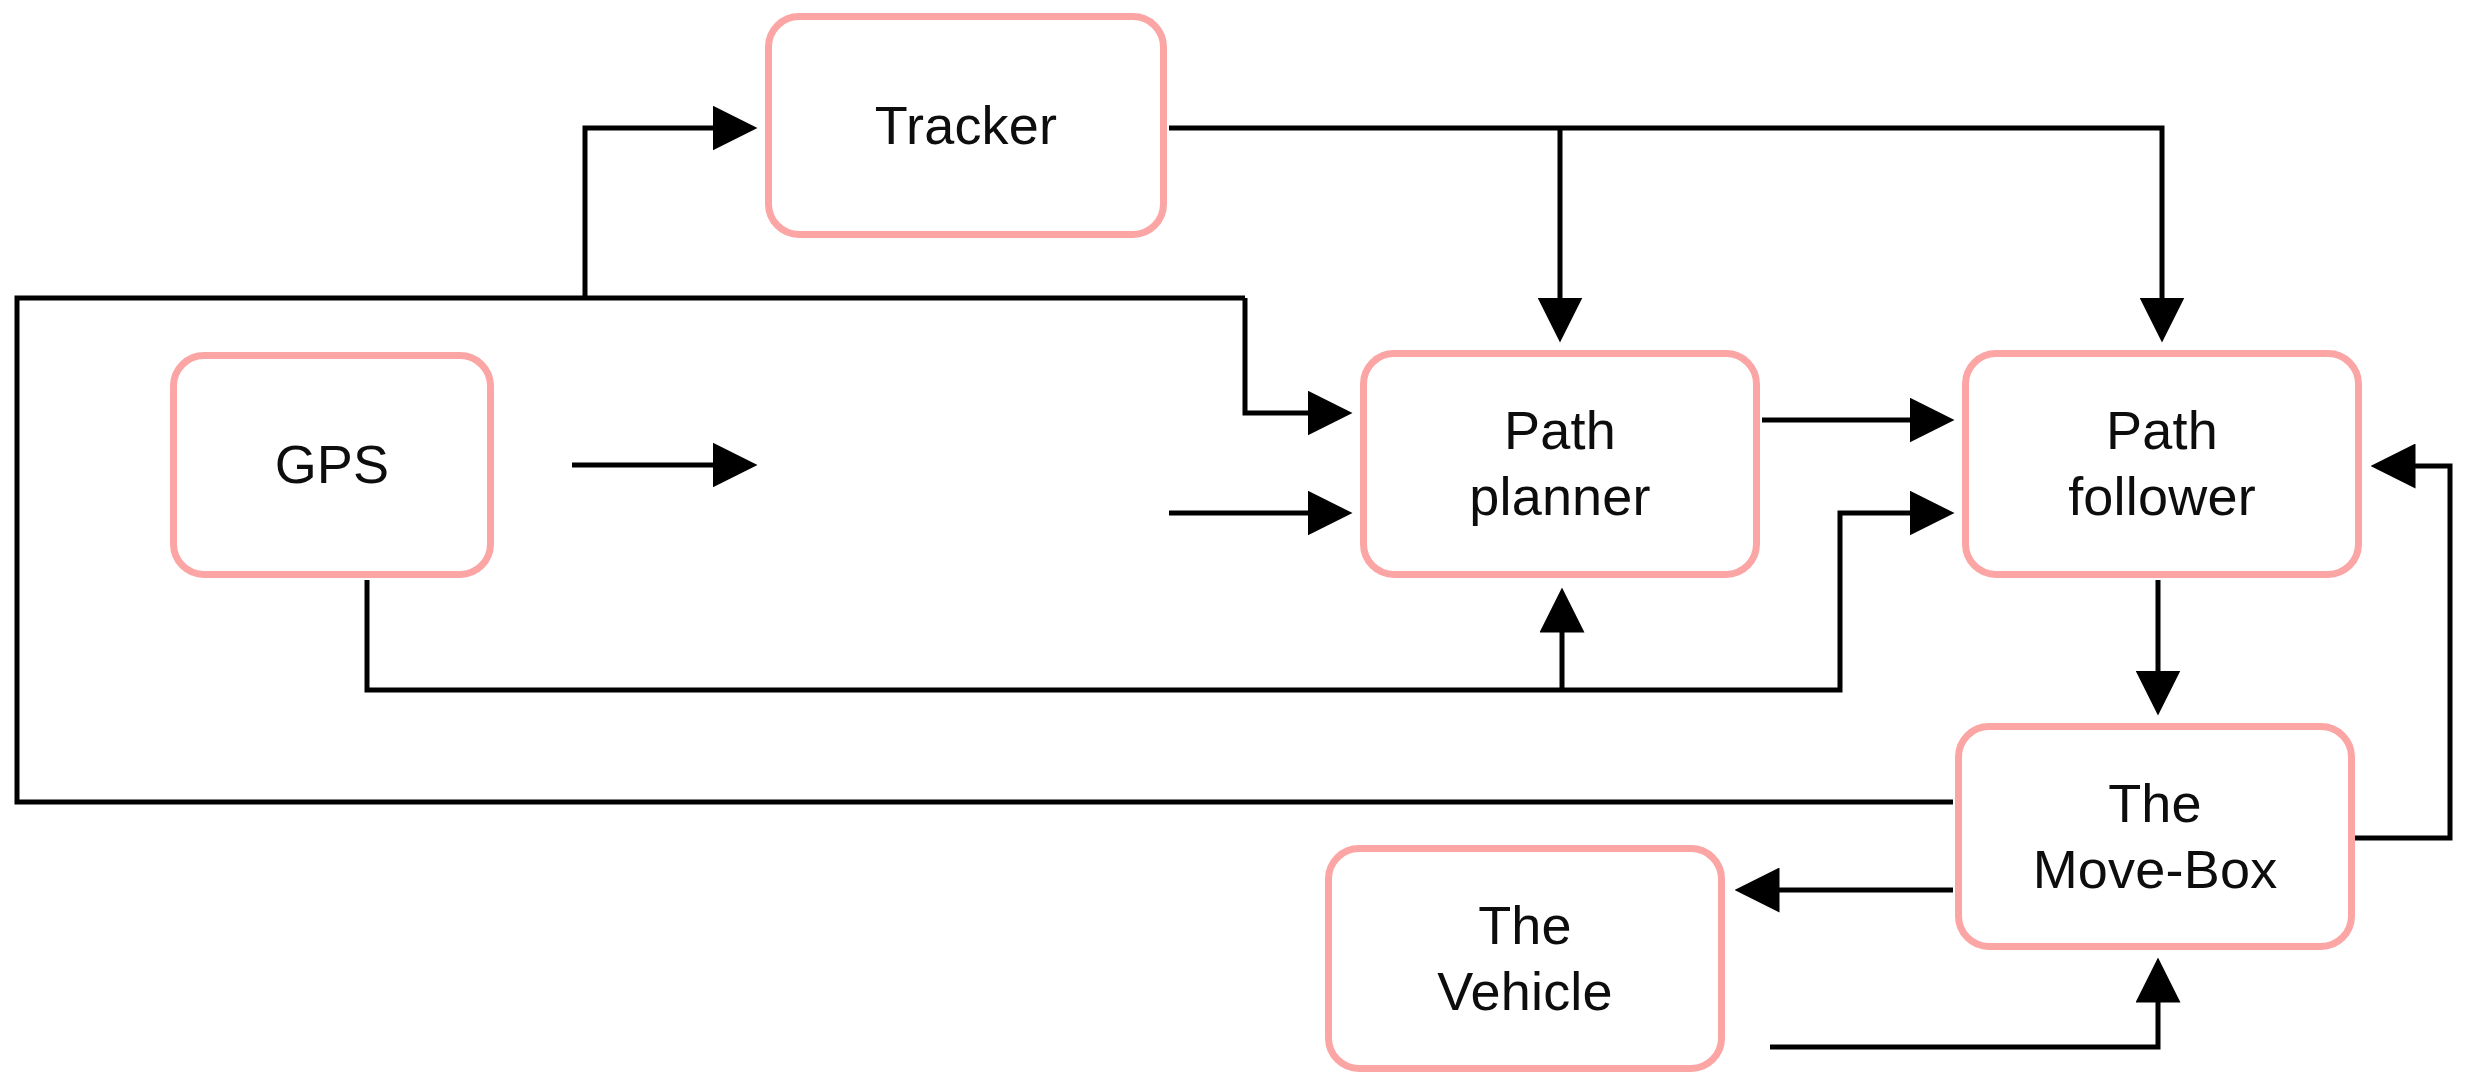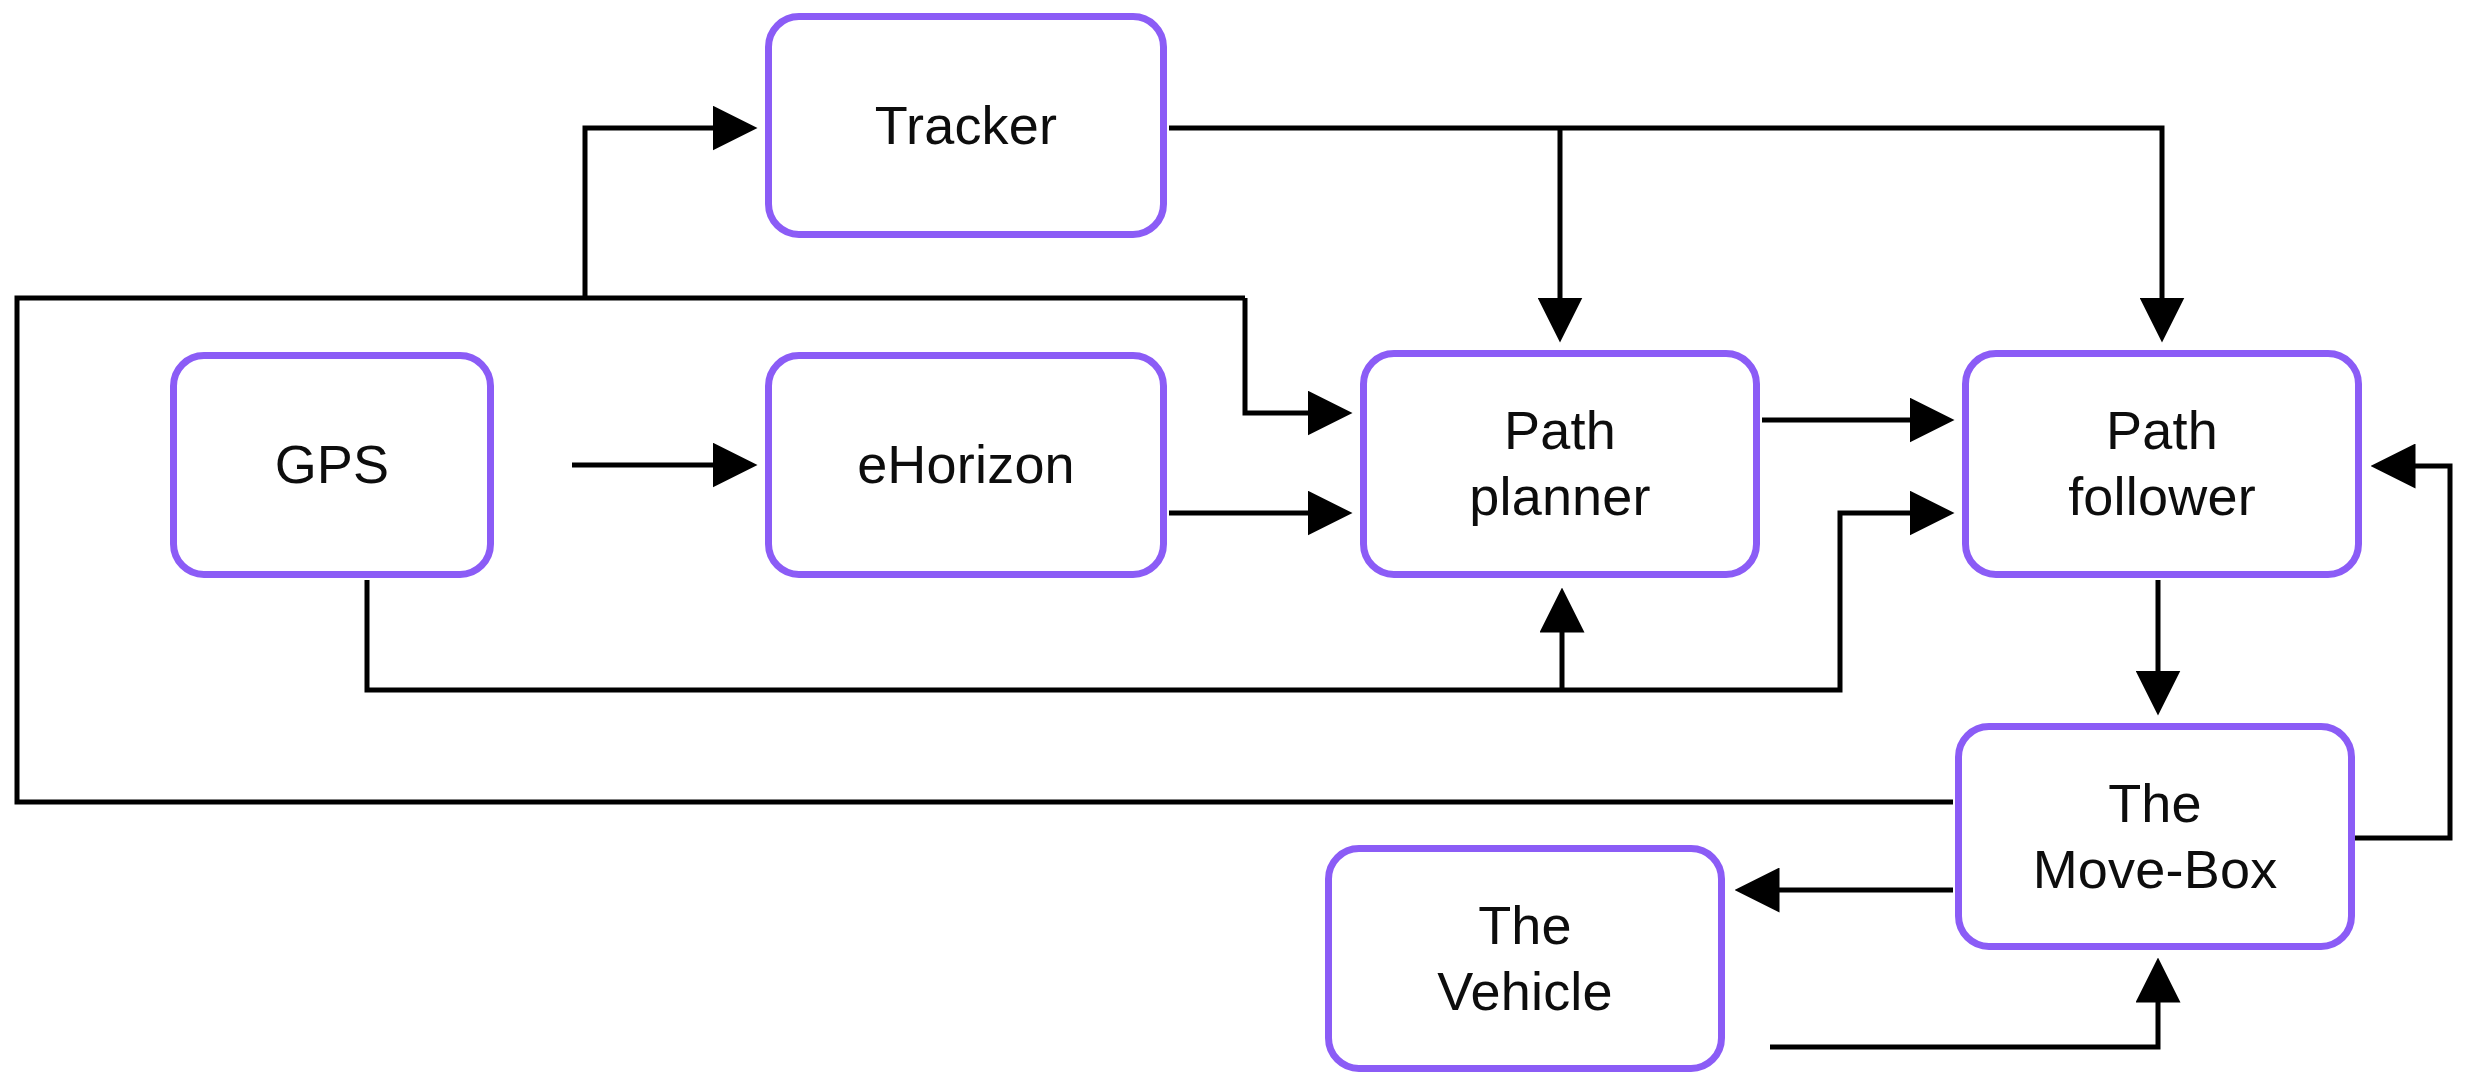--- a/index.html
+++ b/index.html
@@ -22,21 +22,21 @@
     position: absolute;
     left: 0;
     top: 0;
     width: 2478px;
     height: 1091px;
   }
   .node {
     position: absolute;
     box-sizing: border-box;
     background: #ffffff;
-    border: 7px solid #8b5cf6;
+    border: 7px solid #fca5a5;
     border-radius: 34px;
     display: flex;
     align-items: center;
     justify-content: center;
     text-align: center;
     z-index: 5;
   }
   .node-label {
     font-family: "Liberation Sans", sans-serif;
     font-size: 54px;
@@ -95,23 +95,20 @@
   </svg>
 
   <div class="node node-tracker">
     <span class="node-label">Tracker</span>
   </div>
 
   <div class="node node-gps">
     <span class="node-label">GPS</span>
   </div>
 
-  <div class="node node-ehorizon">
-    <span class="node-label">eHorizon</span>
-  </div>
 
   <div class="node node-pathplanner">
     <span class="node-label">Path
 planner</span>
   </div>
 
   <div class="node node-pathfollower">
     <span class="node-label">Path
 follower</span>
   </div>

